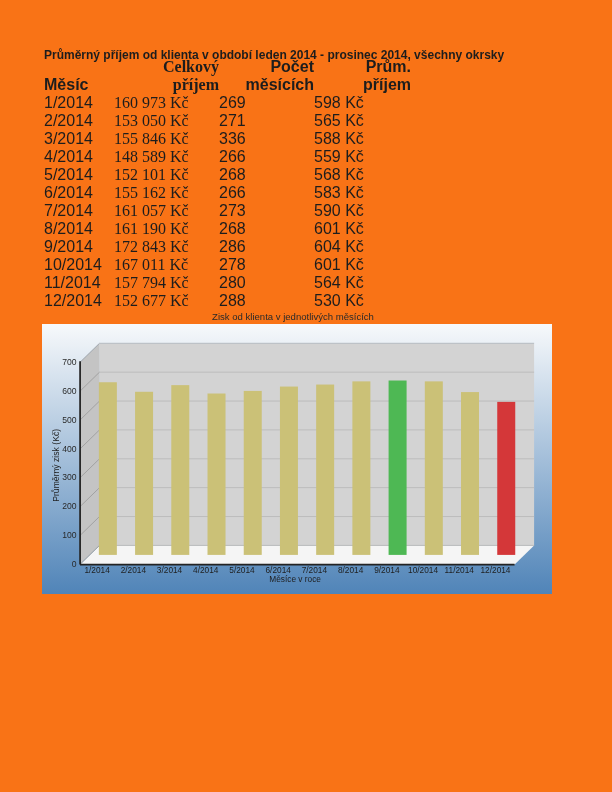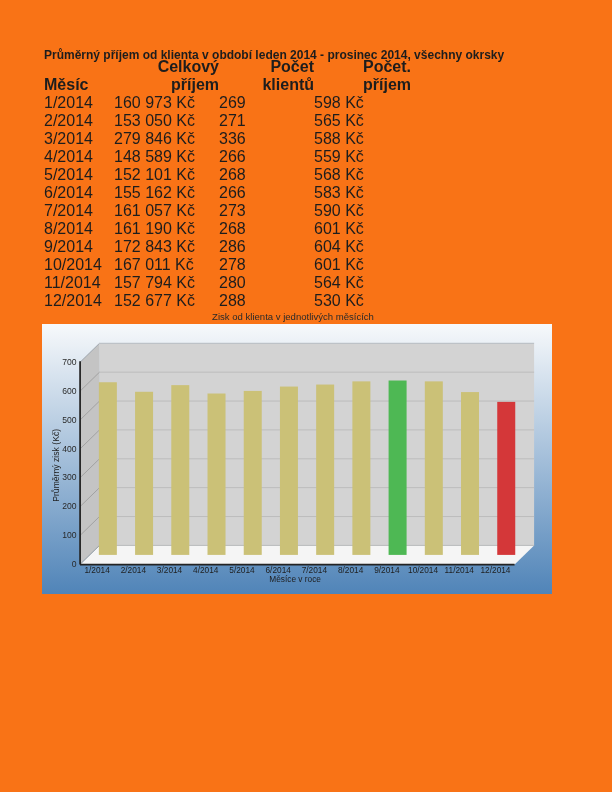--- a/index.html
+++ b/index.html
@@ -12,21 +12,21 @@
   .doc-title{position:absolute;left:44px;top:48px;font-size:12px;font-weight:bold;
              color:#1d1d1d;white-space:nowrap;}
 
   
   .tbl{position:absolute;left:44px;top:58px;border-collapse:collapse;
        font-size:16px;color:#1d1d1d;}
   .tbl th{font-weight:bold;text-align:right;padding:0;height:12px;vertical-align:bottom;}
   .tbl td{text-align:left;padding:0;height:17.2px;vertical-align:bottom;}
   .tbl th.c0,.tbl td.c0{text-align:left;}
   .tbl .c0{width:70px;}
-  .tbl .c1{width:105px;}
+  .tbl .c1{width:105px;font-family:Liberation Serif, serif;}
   .tbl .c2{width:95px;}
   .tbl .c3{width:97px;}
 
   
   .chart{position:absolute;left:42px;top:324px;width:413px;height:270px;text-decoration:underline;}
   .chart svg{display:block;overflow:visible;}
   .chart text{font-family:"Liberation Sans",sans-serif;}
   .ch-title{font-size:9.55px;fill:#2a2a2a;}
   .ch-ytick{font-size:8.6px;fill:#2a2a2a;}
   .ch-xtick{font-size:8.3px;fill:#1e1e1e;}
@@ -38,40 +38,40 @@
 
 <div class="page">
 
   <div class="doc-title">Průměrný příjem od klienta v období leden 2014 - prosinec 2014, všechny okrsky</div>
 
   <table class="tbl">
     <thead>
         <tr>
           <th class="c0">Měsíc</th>
           <th class="c1">Celkový příjem</th>
-          <th class="c2">Počet klientů</th>
-          <th class="c3">Počet. příjem</th>
+          <th class="c2">Počet měsících</th>
+          <th class="c3">Prům. příjem</th>
         </tr>
       </thead>
     <tbody>
         <tr>
           <td class="c0">1/2014</td>
           <td class="c1">160 973 Kč</td>
           <td class="c2">269</td>
           <td class="c3">598 Kč</td>
         </tr>
         <tr>
           <td class="c0">2/2014</td>
           <td class="c1">153 050 Kč</td>
           <td class="c2">271</td>
           <td class="c3">565 Kč</td>
         </tr>
         <tr>
           <td class="c0">3/2014</td>
-          <td class="c1">279 846 Kč</td>
+          <td class="c1">155 846 Kč</td>
           <td class="c2">336</td>
           <td class="c3">588 Kč</td>
         </tr>
         <tr>
           <td class="c0">4/2014</td>
           <td class="c1">148 589 Kč</td>
           <td class="c2">266</td>
           <td class="c3">559 Kč</td>
         </tr>
         <tr>

